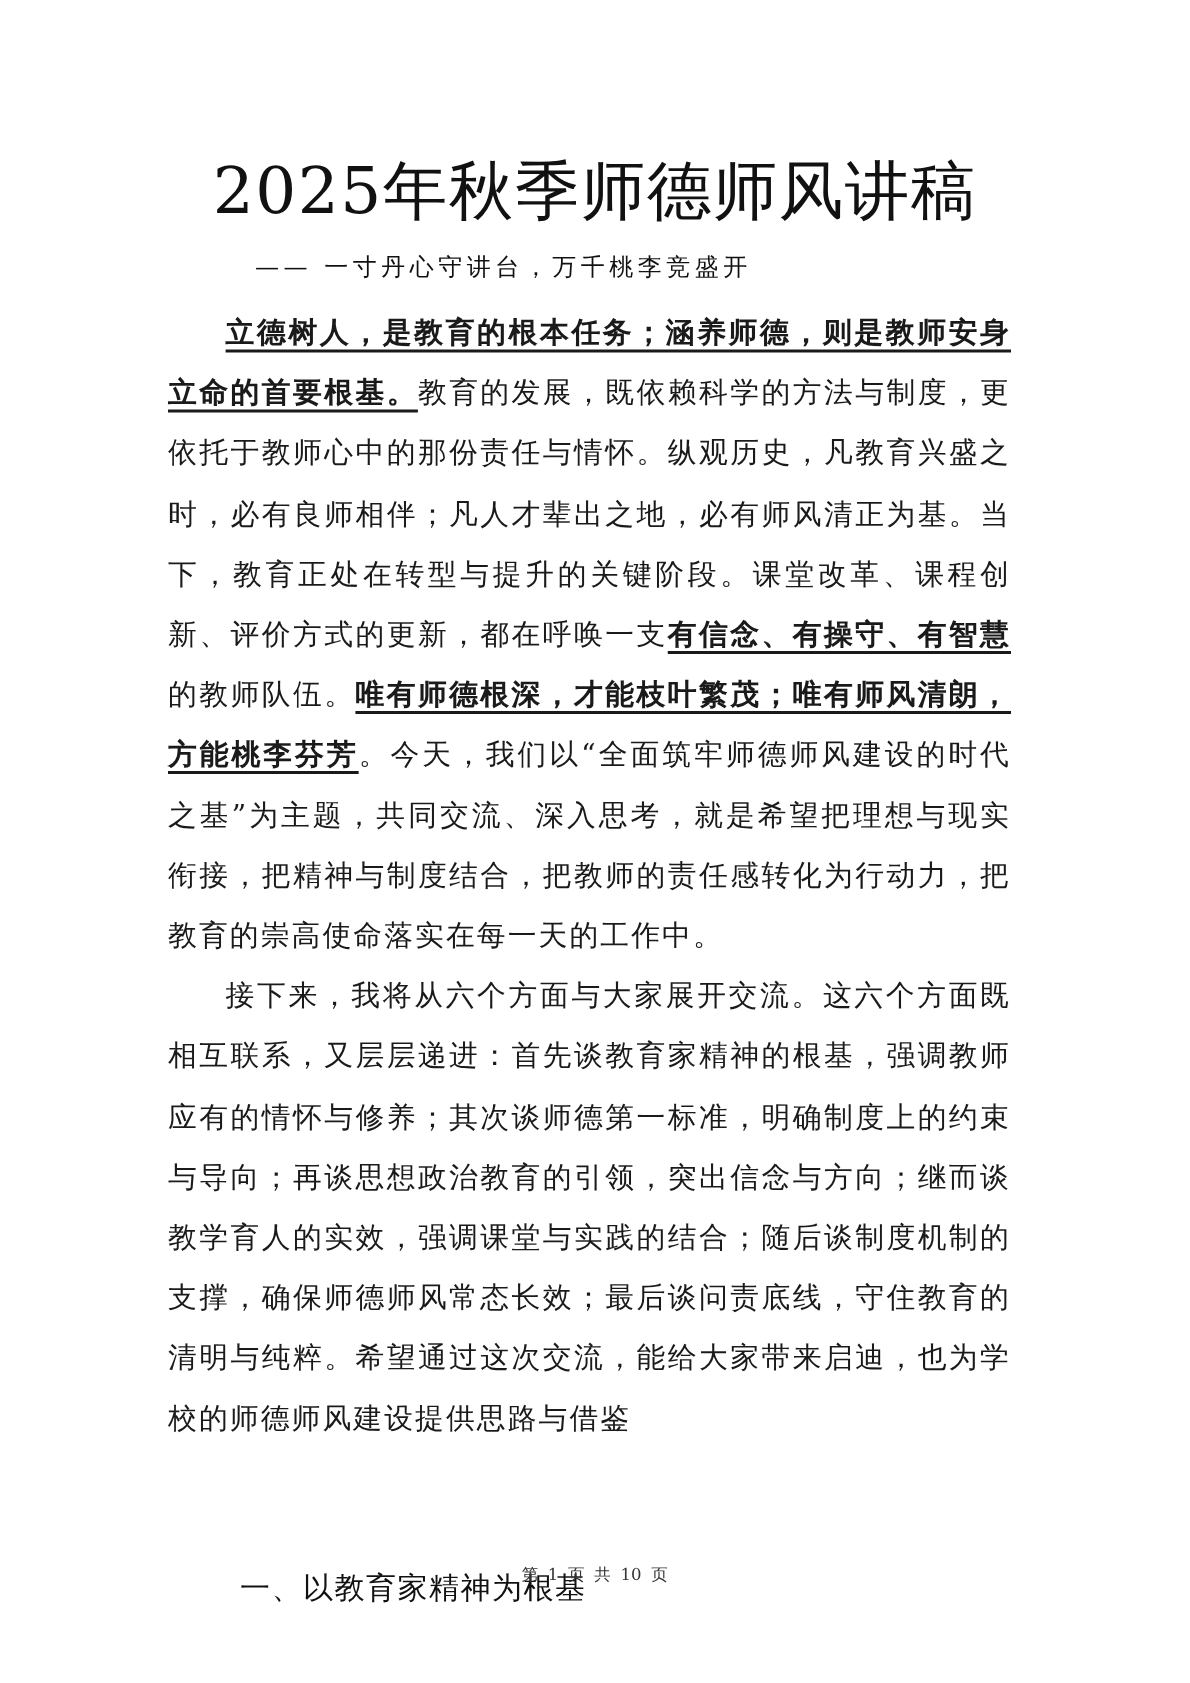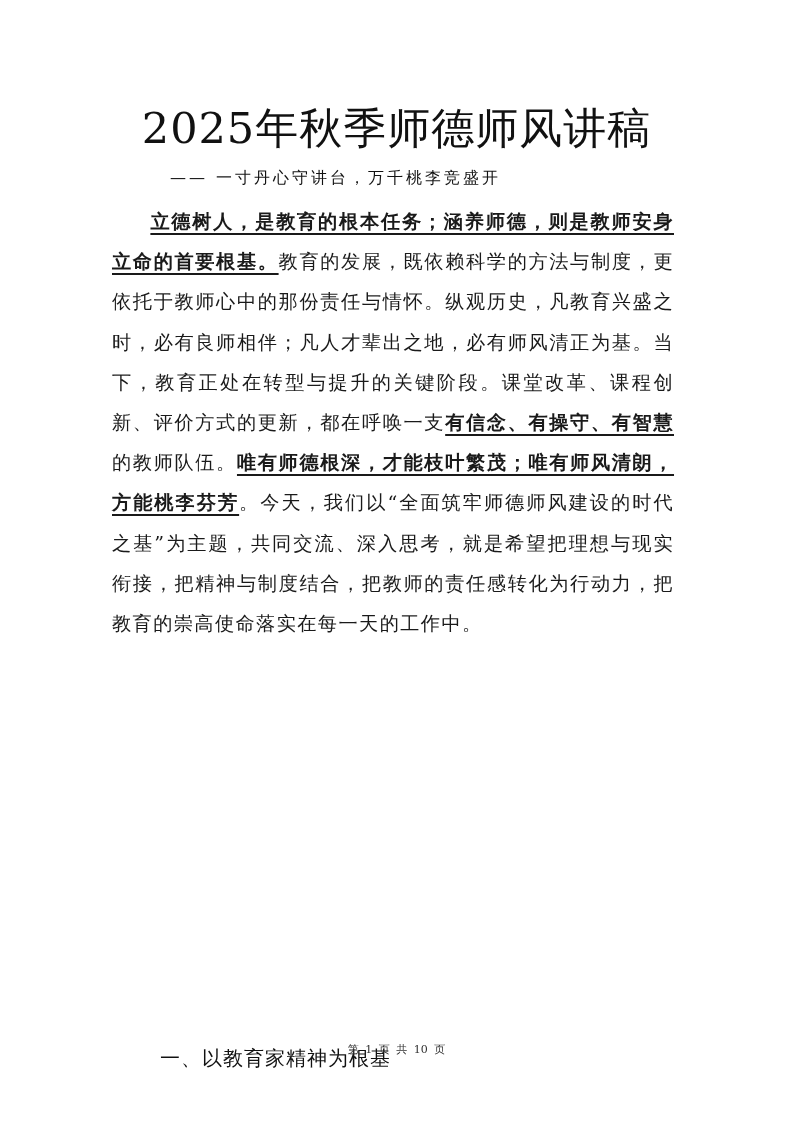--- a/index.html
+++ b/index.html
@@ -37,17 +37,18 @@
   </style>
 </head>
 <body>
 
 <div class="page">
   <div class="title">2025年秋季师德师风讲稿</div>
   <div class="subtitle">—— 一寸丹心守讲台，万千桃李竞盛开</div>
 
   <div class="body">
     <p class="para"><span class="u">立德树人，是教育的根本任务；涵养师德，则是教师安身立命的首要根基。</span><span>教育的发展，既依赖科学的方法与制度，更依托于教师心中的那份责任与情怀。纵观历史，凡教育兴盛之时，必有良师相伴；凡人才辈出之地，必有师风清正为基。当下，教育正处在转型与提升的关键阶段。课堂改革、课程创新、评价方式的更新，都在呼唤一支</span><span class="u">有信念、有操守、有智慧</span><span>的教师队伍。</span><span class="u">唯有师德根深，才能枝叶繁茂；唯有师风清朗，方能桃李芬芳</span><span>。今天，我们以“全面筑牢师德师风建设的时代之基”为主题，共同交流、深入思考，就是希望把理想与现实衔接，把精神与制度结合，把教师的责任感转化为行动力，把教育的崇高使命落实在每一天的工作中。</span></p>
+    <p class="para"><span>接下来，我将从六个方面与大家展开交流。这六个方面既相互联系，又层层递进：首先谈教育家精神的根基，强调教师应有的情怀与修养；其次谈师德第一标准，明确制度上的约束与导向；再谈思想政治教育的引领，突出信念与方向；继而谈教学育人的实效，强调课堂与实践的结合；随后谈制度机制的支撑，确保师德师风常态长效；最后谈问责底线，守住教育的清明与纯粹。希望通过这次交流，能给大家带来启迪，也为学校的师德师风建设提供思路与借鉴</span></p>
   </div>
 
   <div class="heading">一、以教育家精神为根基</div>
   <div class="footer">第 1 页 共 10 页</div>
 </div>
 
 </body></html>

